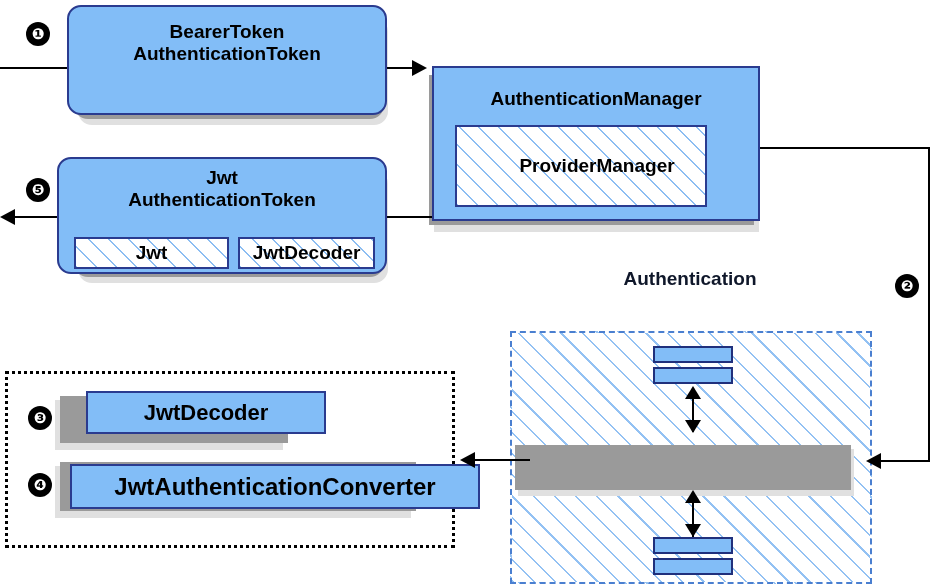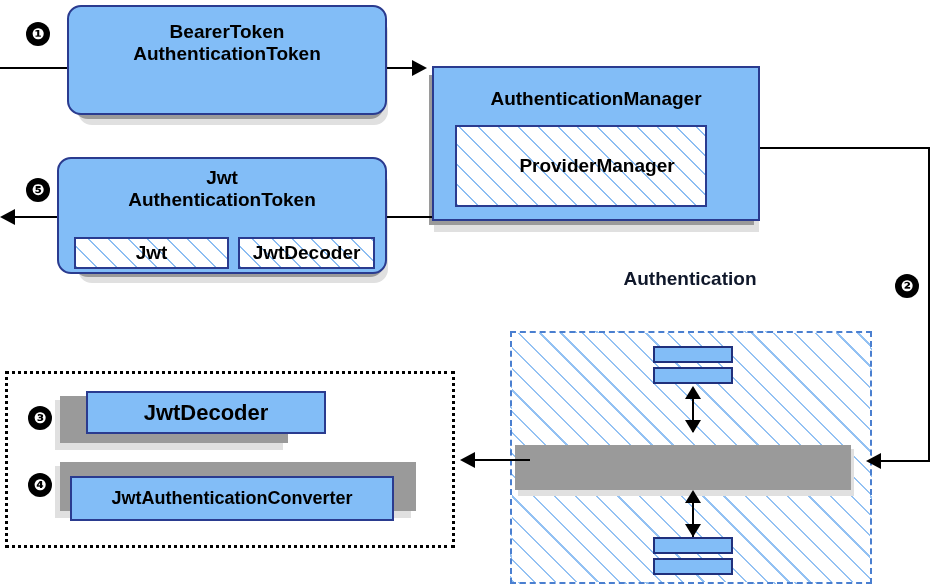--- a/index.html
+++ b/index.html
@@ -235,17 +235,17 @@
   <div class="step-badge" style="left:28px; top:406px;">❸</div>
   <div class="shadow-light" style="left:55px; top:400px; width:228px; height:50px;"></div>
   <div class="shadow-dark" style="left:60px; top:396px; width:228px; height:47px;"></div>
   <div class="node" style="left:86px; top:391px; width:240px; height:43px; font-size:22px;">
     <span>JwtDecoder</span>
   </div>
 
   <div class="step-badge" style="left:28px; top:473px;">❹</div>
   <div class="shadow-light" style="left:55px; top:466px; width:356px; height:52px;"></div>
   <div class="shadow-dark" style="left:60px; top:462px; width:356px; height:49px;"></div>
-  <div class="node" style="left:70px; top:476px; width:324px; height:45px; font-size:18px;">
+  <div class="node" style="left:70px; top:464px; width:410px; height:45px; font-size:24px;">
     <span>JwtAuthenticationConverter</span>
   </div>
 
 </div>
 
 </body></html>

